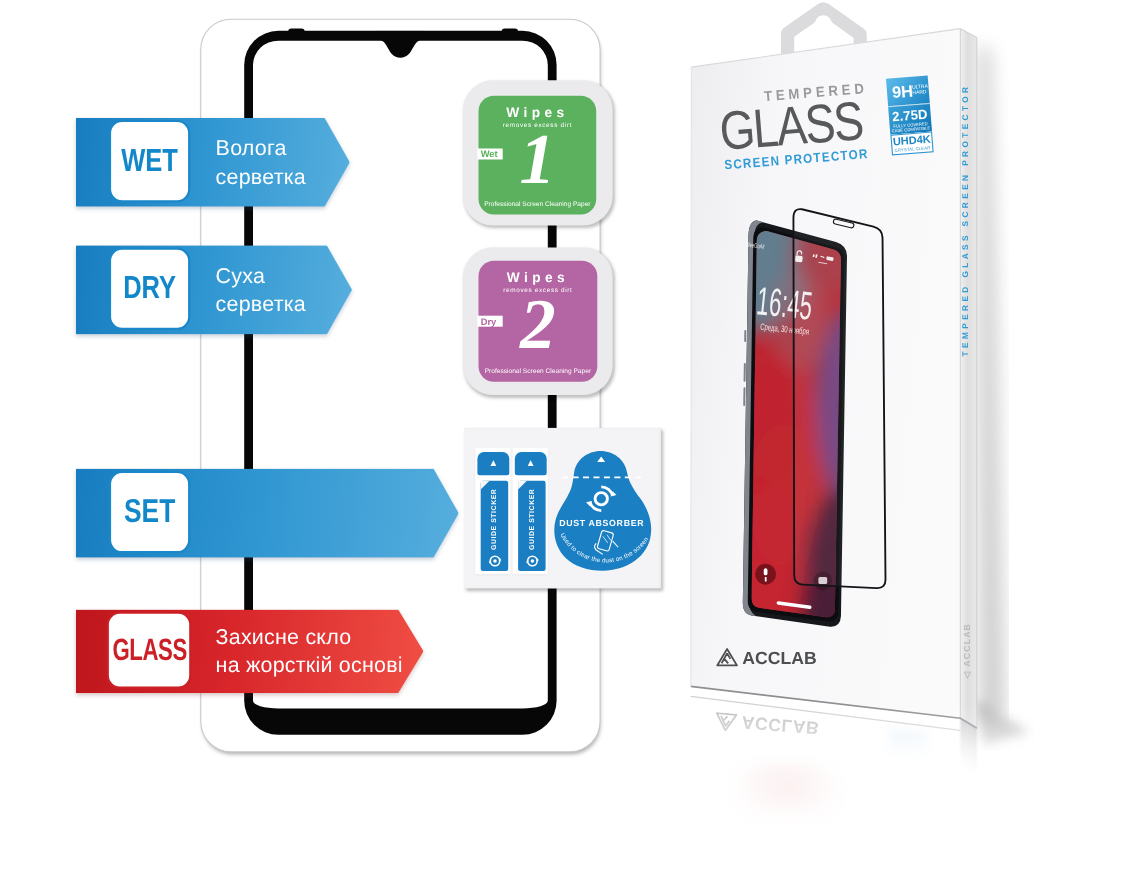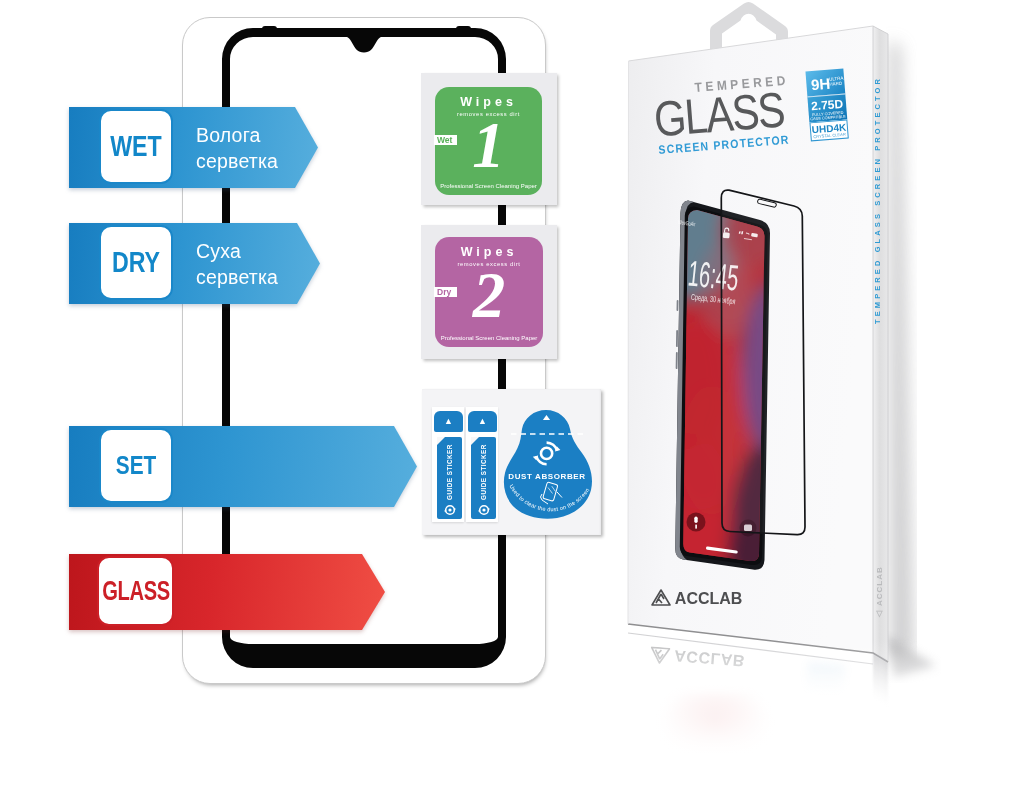--- a/index.html
+++ b/index.html
@@ -22,21 +22,21 @@
 .rib-red .rib-shape{background:linear-gradient(96deg,#bd161c 0%,#d8262b 45%,#f04e44 100%);}
 .rib-red{filter:drop-shadow(0 2px 2px rgba(120,40,40,0.28)) !important;}
 .ribbox{position:absolute;left:30px;background:#fff;border-radius:12px;text-align:center;
 font-weight:bold;}
 .rib-blue .ribbox{border:2.5px solid #1a87c9;color:#1287c9;}
 .rib-red .ribbox{border:2.5px solid #cc2027;color:#cc2027;}
 .riblabel{position:absolute;left:127px;top:50%;transform:translateY(-50%);
 font-size:19.5px;line-height:26px;color:#fdfeff;letter-spacing:0.2px;}
 
 
-.pkg{background:#ebebee;box-shadow:1.5px 2px 3px rgba(0,0,0,0.25);}
+.pkg{background:#ebebee;box-shadow:1.5px 2px 3px rgba(0,0,0,0.25);border-radius:27px;}
 .pkginner{position:absolute;border-radius:14px;color:#fff;text-align:center;}
 .wipes-t{font-weight:bold;font-size:12.5px;letter-spacing:4px;margin-top:8px;}
 .wipes-s{font-size:5.8px;letter-spacing:0.6px;margin-top:2px;}
 .wipes-n{font-family:"Liberation Serif",serif;font-style:italic;font-weight:bold;
 font-size:65px;line-height:56px;}
 .wipes-b{font-size:6px;white-space:nowrap;position:absolute;bottom:6px;width:100%;text-align:center;}
 .sidetab{position:absolute;left:-1px;width:23px;height:10px;background:#fff;
 font-size:8.5px;font-weight:bold;text-align:left;padding-left:3px;line-height:10px;box-sizing:border-box;}
 
 
@@ -94,29 +94,30 @@
   </div>
   <div class="abs ribbon rib-blue" style="left:69px;top:223px;width:251px;height:81px;">
     <div class="rib-shape"></div>
     <div class="ribbox" style="top:2px;width:70px;height:71px;font-size:29px;line-height:71px;">
         <span style="display:inline-block;position:absolute;left:50%;top:0;white-space:nowrap;transform-origin:left top;transform:scaleX(0.80) translateX(-50%);">DRY</span>
       </div>
     <div class="riblabel">Суха<br>серветка</div>
   </div>
   <div class="abs ribbon rib-blue" style="left:69px;top:426px;width:348px;height:81px;">
     <div class="rib-shape"></div>
-    <div class="ribbox" style="top:2px;width:70px;height:71px;font-size:26px;line-height:71px;">
+    <div class="ribbox" style="top:2px;width:70px;height:71px;font-size:30px;line-height:71px;">
         <span style="display:inline-block;position:absolute;left:50%;top:0;white-space:nowrap;transform-origin:left top;transform:scaleX(0.80) translateX(-50%);">SET</span>
       </div>
   </div>
   <div class="abs ribbon rib-red" style="left:69px;top:554px;width:316px;height:76px;">
     <div class="rib-shape"></div>
     <div class="ribbox" style="top:2px;left:28px;width:73px;height:66px;font-size:28px;line-height:66px;letter-spacing:-0.5px;">
         <span style="display:inline-block;position:absolute;left:50%;top:0;white-space:nowrap;transform-origin:left top;transform:scaleX(0.72) translateX(-50%);">GLASS</span>
       </div>
+    <div class="riblabel">Захисне скло<br>на жорсткій основі</div>
   </div>
 
   <div class="abs pkg" style="left:421px;top:73px;width:136px;height:132px;">
     <div class="pkginner" style="left:14px;top:14px;width:107px;height:108px;background:#5bb15d;">
       <div class="wipes-t">Wipes</div>
       <div class="wipes-s">removes excess dirt</div>
       <div class="wipes-n">1</div>
       <div class="wipes-b">Professional Screen Cleaning Paper</div>
       <div class="sidetab" style="top:48px;color:#58b259;">Wet</div>
     </div>

